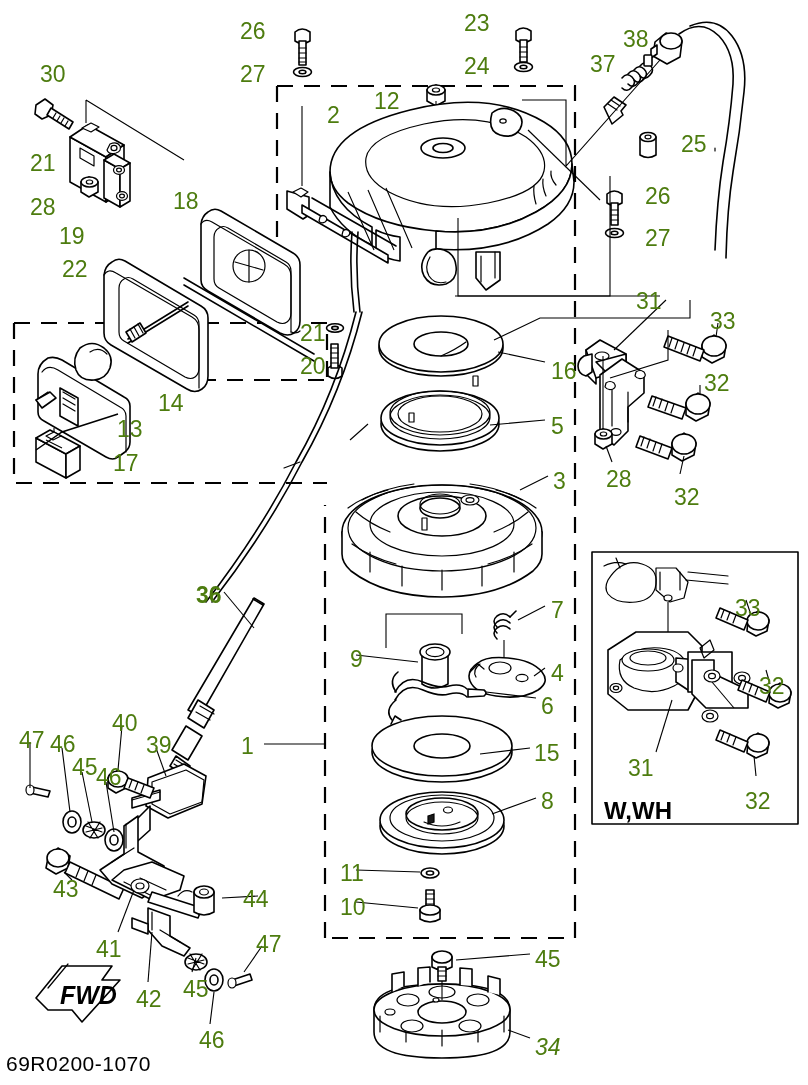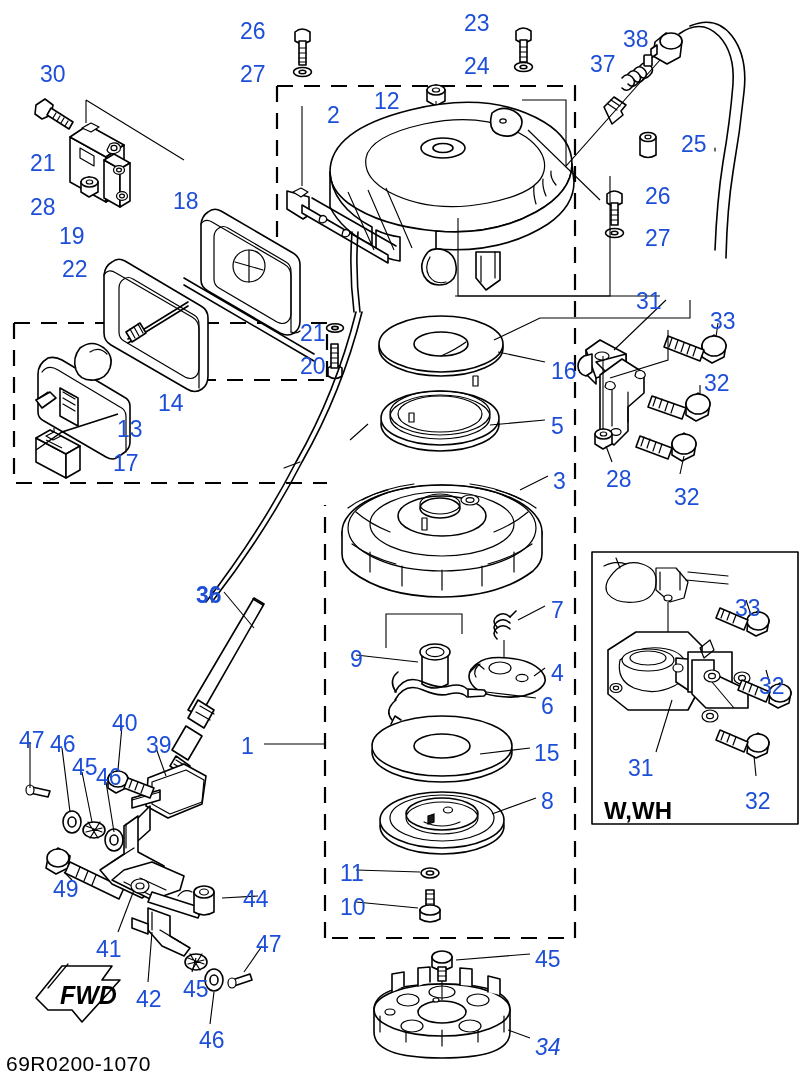--- a/index.html
+++ b/index.html
@@ -2,21 +2,21 @@
 <html><head>
 <meta charset="utf-8">
 <title>Parts Diagram 69R0200-1070</title>
 <style>
   html,body{margin:0;padding:0;background:#ffffff;}
   body{width:808px;height:1085px;position:relative;overflow:hidden;
        font-family:"Liberation Sans", sans-serif; color:#000;}
   #stage{position:absolute;left:0;top:0;width:808px;height:1085px;}
   svg#art{position:absolute;left:0;top:0;width:808px;height:1085px;}
   .lbl{position:absolute;font-family:"Liberation Sans",sans-serif;
-       font-size:23px;font-weight:400;color:#1d4ed8;line-height:1;
+       font-size:23px;font-weight:400;color:#4d7c0f;line-height:1;
        white-space:nowrap;letter-spacing:0px;}
   .dwgno{position:absolute;left:6px;top:1052px;font-size:21px;
          font-family:"Liberation Sans",sans-serif;letter-spacing:0.5px;}
   .insetcap{position:absolute;font-size:24px;font-weight:bold;
             font-family:"Liberation Sans",sans-serif;}
   .fwdtxt{position:absolute;font-size:25px;font-weight:bold;font-style:italic;
           font-family:"Liberation Sans",sans-serif;}
 </style>
 </head>
 <body>
@@ -576,21 +576,21 @@
 <div class="lbl" style="left:19px;top:729px;">47</div>
 <div class="lbl" style="left:50px;top:733px;">46</div>
 <div class="lbl" style="left:112px;top:712px;">40</div>
 <div class="lbl" style="left:146px;top:734px;">39</div>
 <div class="lbl" style="left:534px;top:742px;">15</div>
 <div class="lbl" style="left:72px;top:756px;">45</div>
 <div class="lbl" style="left:96px;top:766px;">46</div>
 <div class="lbl" style="left:628px;top:757px;">31</div>
 <div class="lbl" style="left:745px;top:790px;">32</div>
 <div class="lbl" style="left:541px;top:790px;">8</div>
-<div class="lbl" style="left:53px;top:878px;">49</div>
+<div class="lbl" style="left:53px;top:878px;">43</div>
 <div class="lbl" style="left:340px;top:862px;">11</div>
 <div class="lbl" style="left:340px;top:896px;">10</div>
 <div class="lbl" style="left:243px;top:888px;">44</div>
 <div class="lbl" style="left:96px;top:938px;">41</div>
 <div class="lbl" style="left:256px;top:933px;">47</div>
 <div class="lbl" style="left:136px;top:988px;">42</div>
 <div class="lbl" style="left:183px;top:978px;">45</div>
 <div class="lbl" style="left:535px;top:948px;">45</div>
 <div class="lbl" style="left:199px;top:1029px;">46</div>
 <div class="lbl" style="left:535px;top:1036px;font-style:italic;">34</div>

